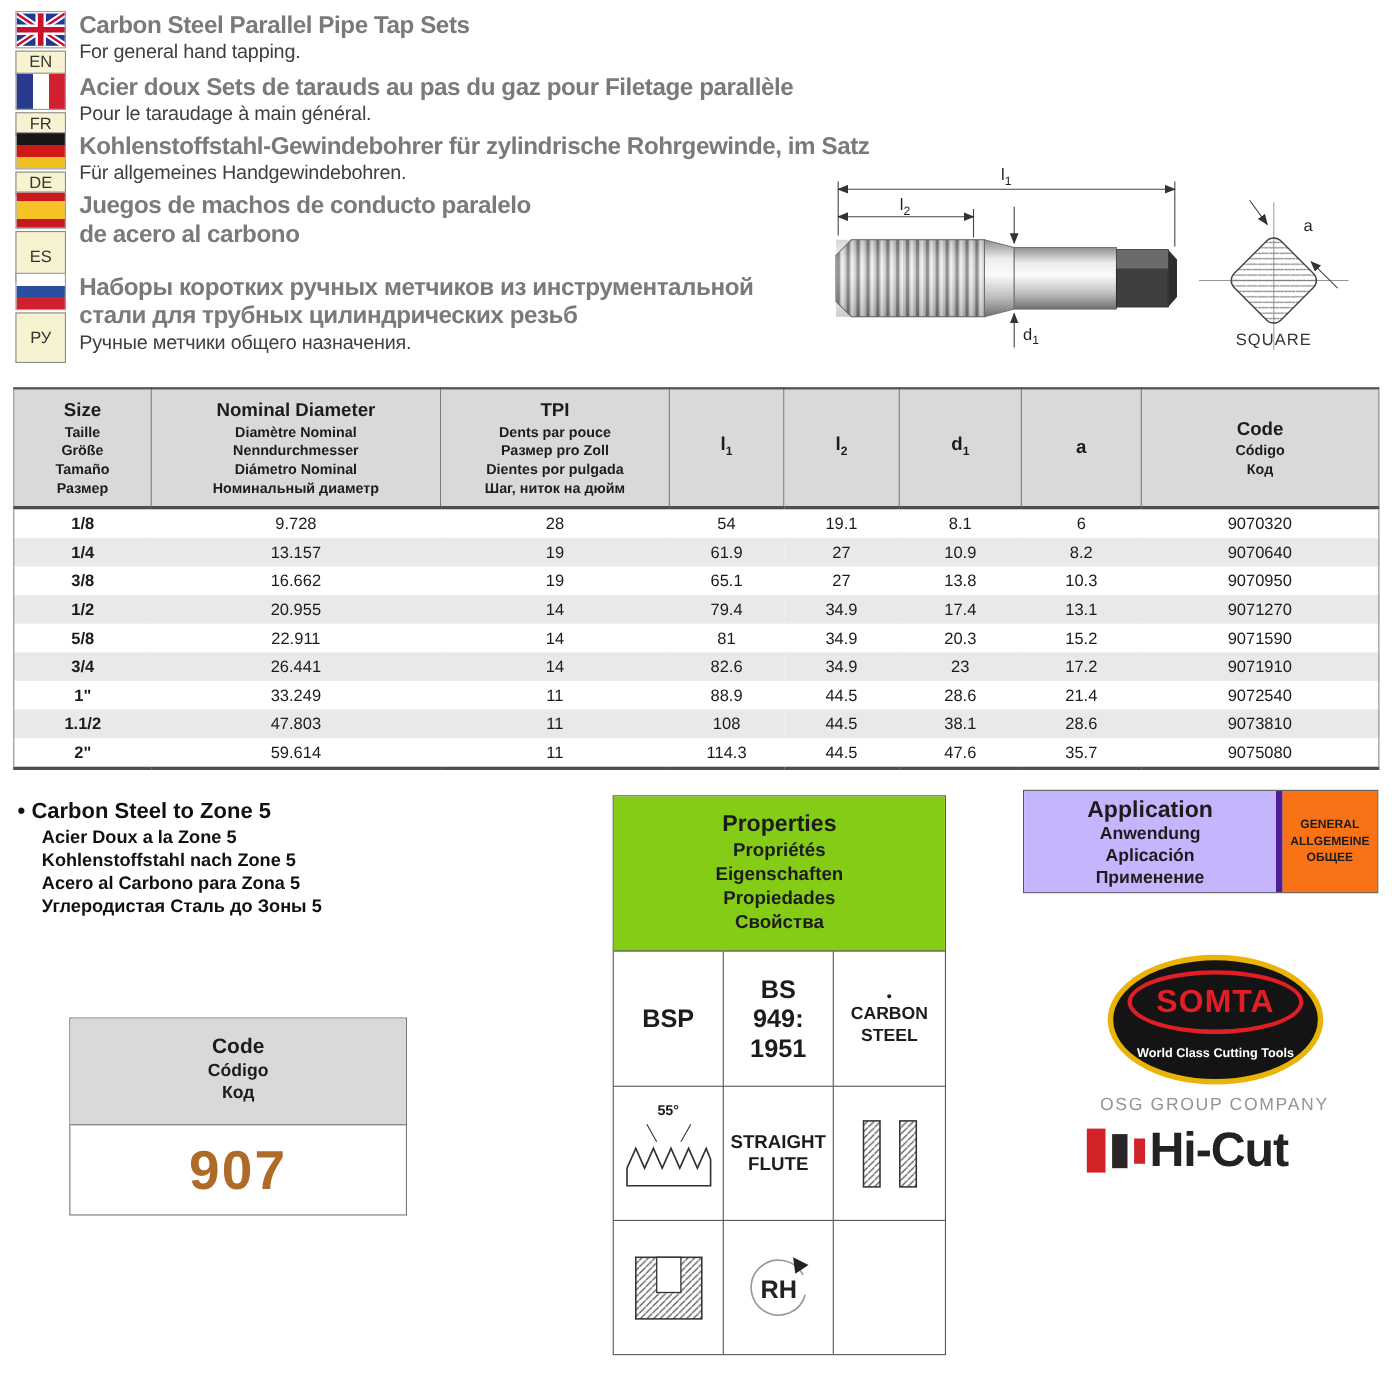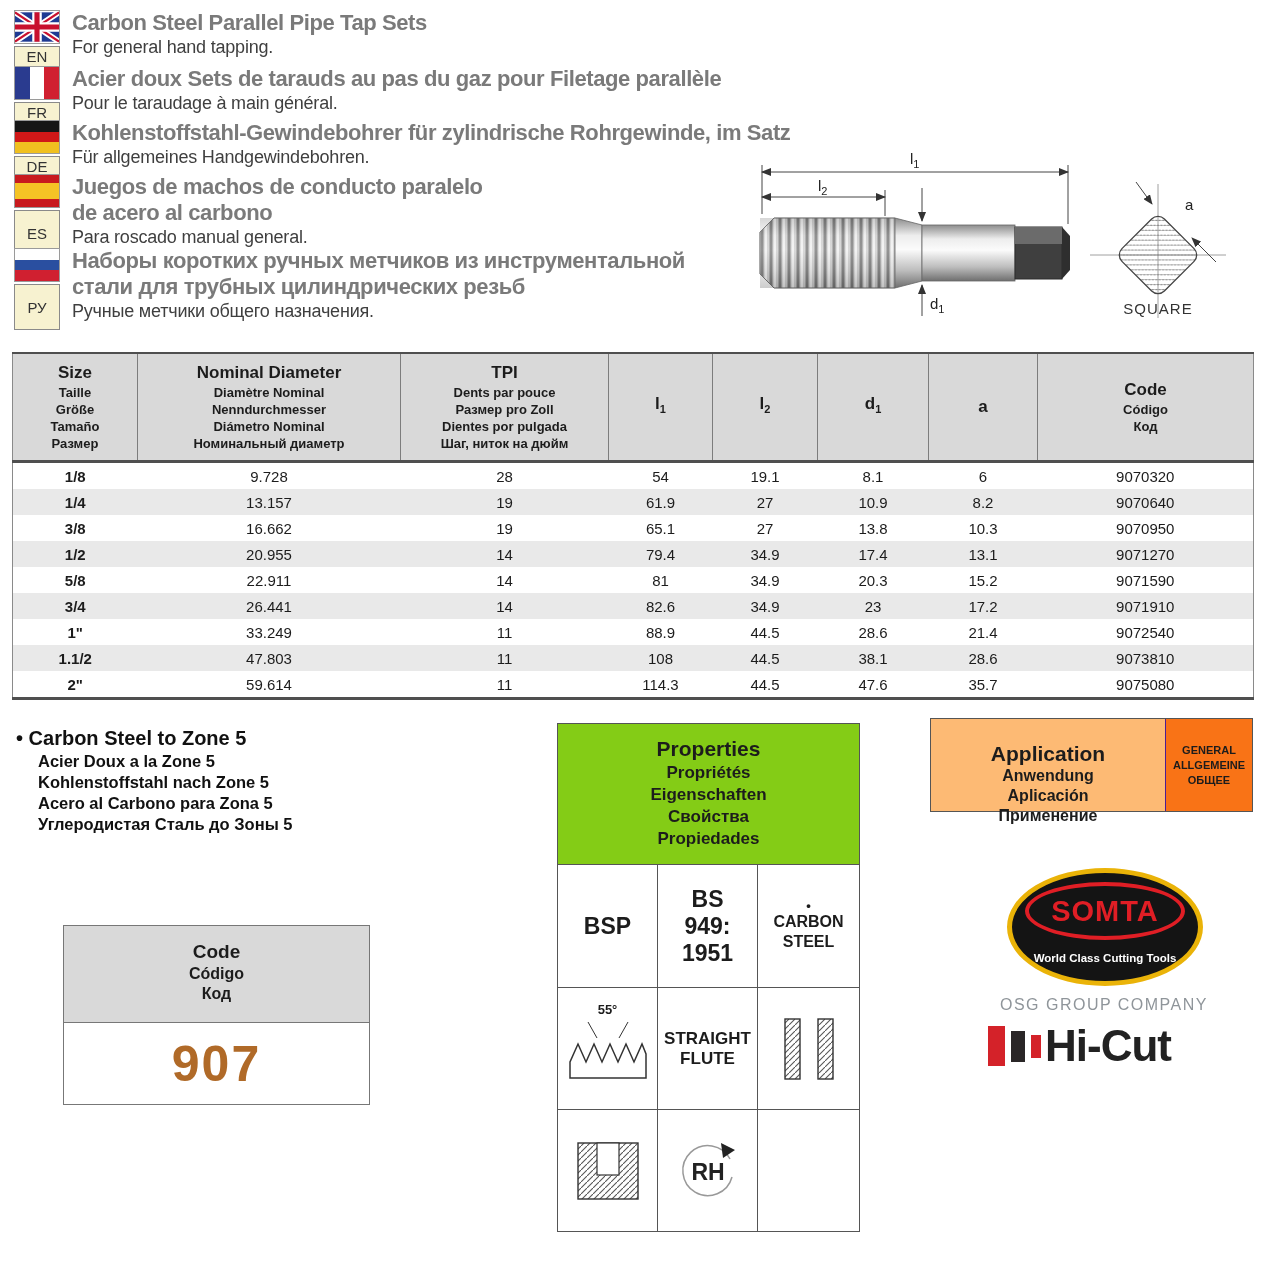--- a/index.html
+++ b/index.html
@@ -59,22 +59,22 @@
   .pgrid .pcell:nth-child(3n){border-right:none;}
   .pgrid .pcell:nth-child(-n+3){border-top:none;}
   .pbig{font-size:23px;font-weight:bold;line-height:27px;}
   .pmed{font-size:16px;font-weight:bold;line-height:20px;}
   .pdot{font-size:13px;font-weight:bold;line-height:12px;}
   .angle-label{position:absolute;top:14px;left:0;right:0;font-size:13px;font-weight:bold;}
 
   
   .appbox{position:absolute;left:930px;top:718px;width:323px;height:94px;border:1px solid #555;
           box-sizing:border-box;display:flex;}
-  .appbox .agray{width:235px;background:#fdba74;border-right:1px solid #4c1d95;box-sizing:border-box;
-                 text-align:center;padding-top:22px;}
+  .appbox .agray{width:235px;background:#c4b5fd;border-right:6px solid #4c1d95;box-sizing:border-box;
+                 text-align:center;padding-top:5px;}
   .appbox .agray .a{font-size:21px;font-weight:bold;line-height:25px;}
   .appbox .agray .b{font-size:16px;font-weight:bold;line-height:20px;}
   .appbox .awhite{flex:1;background:#f97316;display:flex;flex-direction:column;align-items:center;justify-content:center;}
   .appbox .awhite div{font-size:11px;font-weight:bold;line-height:15px;}
 
   
   .somta{position:absolute;left:1007px;top:868px;width:196px;height:118px;background:#141414;
          border:5px solid #eab308;border-radius:50%;box-sizing:border-box;}
   .somta .ring{position:absolute;left:13px;right:13px;top:9px;height:58px;border:4px solid #e01e25;
                border-radius:50%;display:flex;align-items:center;justify-content:center;box-sizing:border-box;}
@@ -139,21 +139,20 @@
   </div>
 
   <div class="lang" style="top:174px">
     <div class="flagcol">
       <div class="flag flag-es"></div>
       <div class="langlabel tall">ES</div>
     </div>
     <div>
       <div class="ltitle">Juegos de machos de conducto paralelo</div>
       <div class="ltitle">de acero al carbono</div>
-      <div class="lsub">Para roscado manual general.</div>
     </div>
   </div>
 
   <div class="lang" style="top:248px">
     <div class="flagcol">
       <div class="flag flag-ru"></div>
       <div class="langlabel tall">РУ</div>
     </div>
     <div>
       <div class="ltitle">Наборы коротких ручных метчиков из инструментальной</div>
@@ -372,22 +371,22 @@
       <div class="b">Код</div>
     </div>
     <div class="val">907</div>
   </div>
 
   <div class="props">
     <div class="phead">
       <div class="a">Properties</div>
       <div class="b">Propriétés</div>
       <div class="b">Eigenschaften</div>
+      <div class="b">Propiedades</div>
       <div class="b">Свойства</div>
-      <div class="b">Propiedades</div>
     </div>
     <div class="pgrid">
       <div class="pcell">
         <div class="pbig">BSP</div>
       </div>
       <div class="pcell">
         <div class="pbig">BS</div>
         <div class="pbig">949:</div>
         <div class="pbig">1951</div>
       </div>

